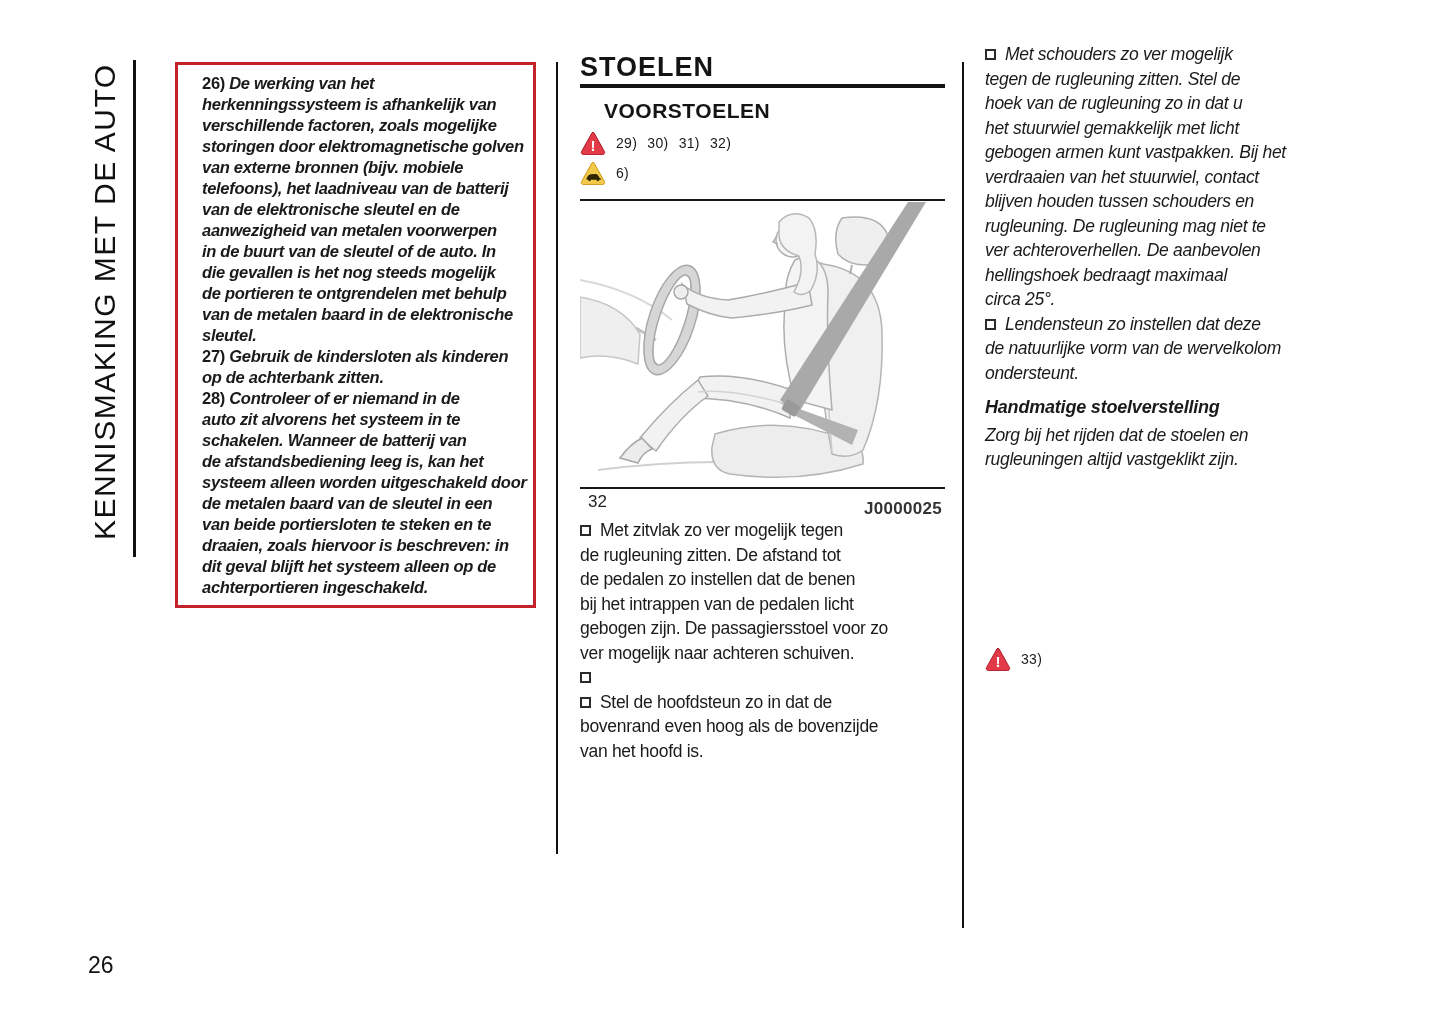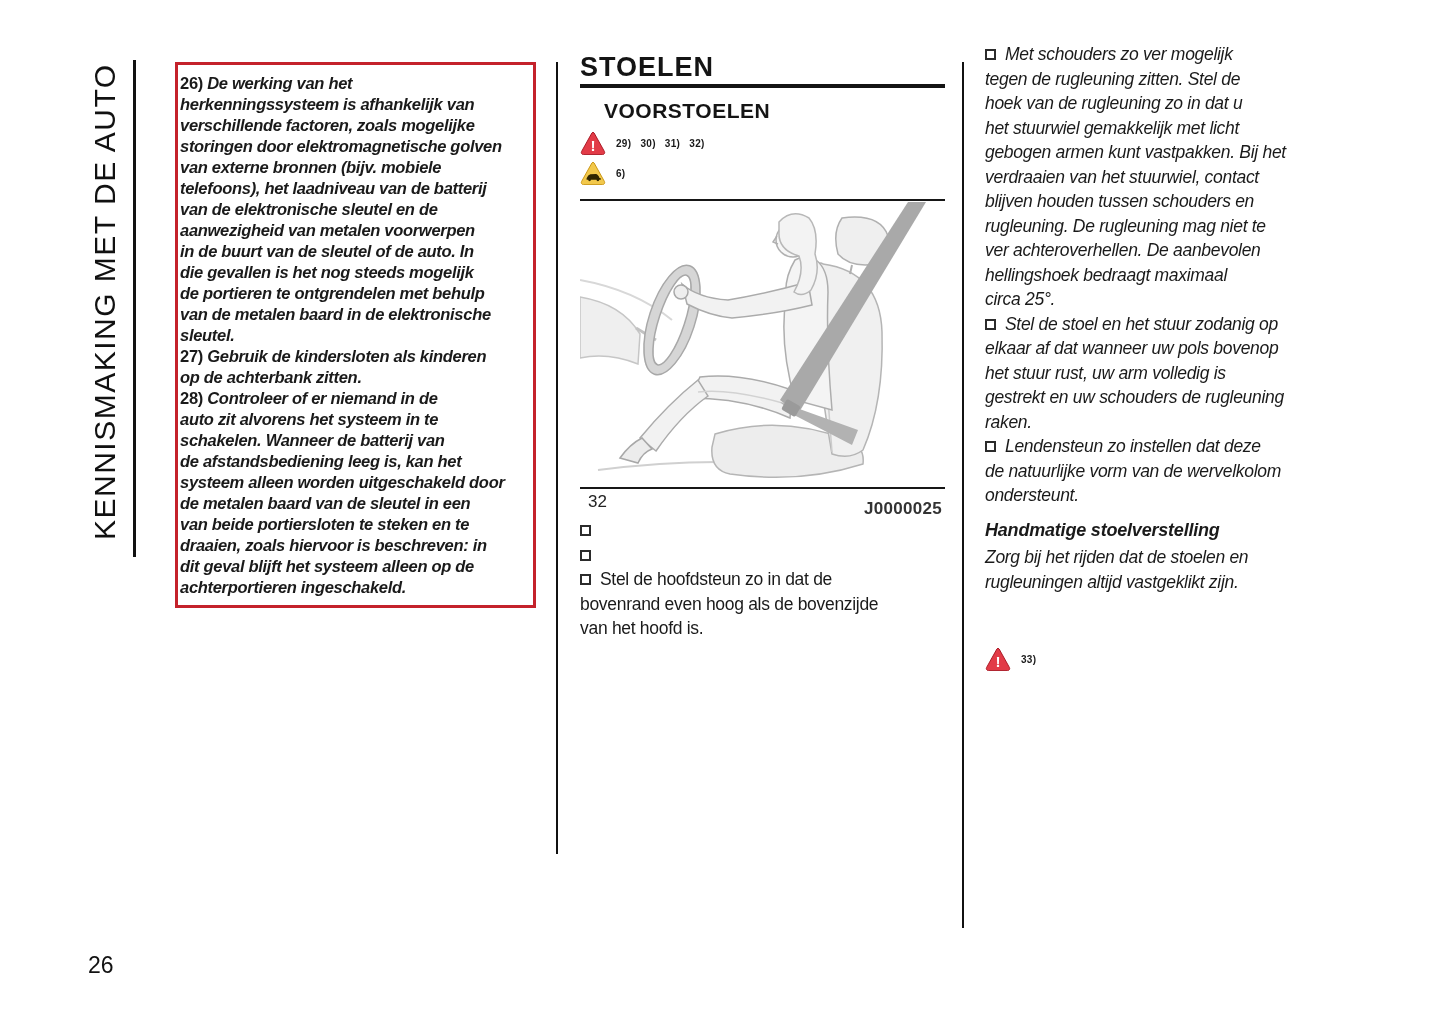--- a/index.html
+++ b/index.html
@@ -11,39 +11,39 @@
   .vtext{
     position:absolute;left:88px;top:58px;height:482px;
     writing-mode:vertical-rl;transform:rotate(180deg);
     font-size:30px;letter-spacing:1.5px;color:#111;white-space:nowrap;
   }
   .vrule{position:absolute;left:133px;top:60px;width:3px;height:497px;background:#111;}
 
   
   .notesbox{
     position:absolute;left:175px;top:62px;width:361px;height:546px;
-    border:3px solid #c4222b;box-sizing:border-box;padding:8px 6px 6px 2px;
+    border:3px solid #c4222b;box-sizing:border-box;padding:8px 6px 6px 24px;
   }
   .note{font-size:16.5px;line-height:21px;letter-spacing:-0.3px;}
   .nnum{font-weight:bold;font-style:normal;}
   .ntext{font-weight:bold;font-style:italic;white-space:pre-line;}
 
   
   .coldiv1{position:absolute;left:556px;top:62px;width:2px;height:792px;background:#111;}
   .coldiv2{position:absolute;left:962px;top:62px;width:2px;height:866px;background:#111;}
 
   
   .h1{position:absolute;left:580px;top:52px;width:365px;font-size:27px;font-weight:bold;letter-spacing:1px;color:#141414;}
   .h1rule{position:absolute;left:580px;top:84px;width:365px;height:4px;background:#141414;}
   .h2{position:absolute;left:604px;top:99px;width:365px;font-size:21px;font-weight:bold;letter-spacing:0.5px;color:#141414;}
   .refrow{position:absolute;left:580px;display:flex;align-items:center;gap:10px;}
   .refrow.warn-mid{top:131px;}
   .refrow.caut-mid{top:161px;}
   .refrow.warn-right{left:985px;top:647px;}
-  .refs{font-size:10px;font-weight:bold;word-spacing:6px;letter-spacing:0.3px;}
+  .refs{font-size:14px;font-weight:normal;word-spacing:6px;letter-spacing:0.3px;}
   .tri{width:26px;height:24px;flex:0 0 auto;}
 
   .figrule{position:absolute;left:580px;width:365px;height:2px;background:#161616;}
   .figtop{top:199px;} .figbot{top:487px;}
   .figure{position:absolute;left:580px;top:202px;width:365px;height:283px;}
   .figcap{position:absolute;left:588px;top:492px;font-size:17px;color:#222;}
   .figcode{position:absolute;left:580px;top:499px;width:362px;text-align:right;font-size:17px;font-weight:bold;color:#333;letter-spacing:0.3px;}
 
   .bullets{position:absolute;width:374px;font-size:17.5px;line-height:24.5px;letter-spacing:-0.3px;}
   .bullets.mid{left:580px;top:518px;}
@@ -166,44 +166,44 @@
   <path d="M328,0 L346,0 L218,212 L200,198 Z" fill="#a9a9a9"></path>
   <path d="M200,200 L216,214 L272,243 L278,228 Z" fill="#b2b2b2"></path>
   <rect x="203" y="200" width="16" height="12" rx="2" transform="rotate(30 211 206)" fill="#9a9a9a"></rect>
 </svg>
 
 <div class="figrule figbot"></div>
 <div class="figcap">32</div>
 <div class="figcode">J0000025</div>
 
 <div class="bullets mid">
-  <p class="bullet"><span class="sq"></span></p>
+  <p class="bullet"><span class="sq"></span><span class="btext">Met zitvlak zo ver mogelijk tegen
+de rugleuning zitten. De afstand tot
+de pedalen zo instellen dat de benen
+bij het intrappen van de pedalen licht
+gebogen zijn. De passagiersstoel voor zo
+ver mogelijk naar achteren schuiven.</span></p>
   <p class="bullet"><span class="sq"></span></p>
   <p class="bullet"><span class="sq"></span><span class="btext">Stel de hoofdsteun zo in dat de
 bovenrand even hoog als de bovenzijde
 van het hoofd is.</span></p>
 </div>
 
 <div class="bullets right">
   <p class="bullet"><span class="sq"></span><span class="btext">Met schouders zo ver mogelijk
 tegen de rugleuning zitten. Stel de
 hoek van de rugleuning zo in dat u
 het stuurwiel gemakkelijk met licht
 gebogen armen kunt vastpakken. Bij het
 verdraaien van het stuurwiel, contact
 blijven houden tussen schouders en
 rugleuning. De rugleuning mag niet te
 ver achteroverhellen. De aanbevolen
 hellingshoek bedraagt maximaal
 circa 25°.</span></p>
-  <p class="bullet"><span class="sq"></span><span class="btext">Stel de stoel en het stuur zodanig op
-elkaar af dat wanneer uw pols bovenop
-het stuur rust, uw arm volledig is
-gestrekt en uw schouders de rugleuning
-raken.</span></p>
   <p class="bullet"><span class="sq"></span><span class="btext">Lendensteun zo instellen dat deze
 de natuurlijke vorm van de wervelkolom
 ondersteunt.</span></p>
   <div class="rheading">Handmatige stoelverstelling</div>
   <p class="rpara">Zorg bij het rijden dat de stoelen en
 rugleuningen altijd vastgeklikt zijn.</p>
 </div>
 
 <div class="refrow warn-right">
   <svg class="tri" viewBox="0 0 32 30">

